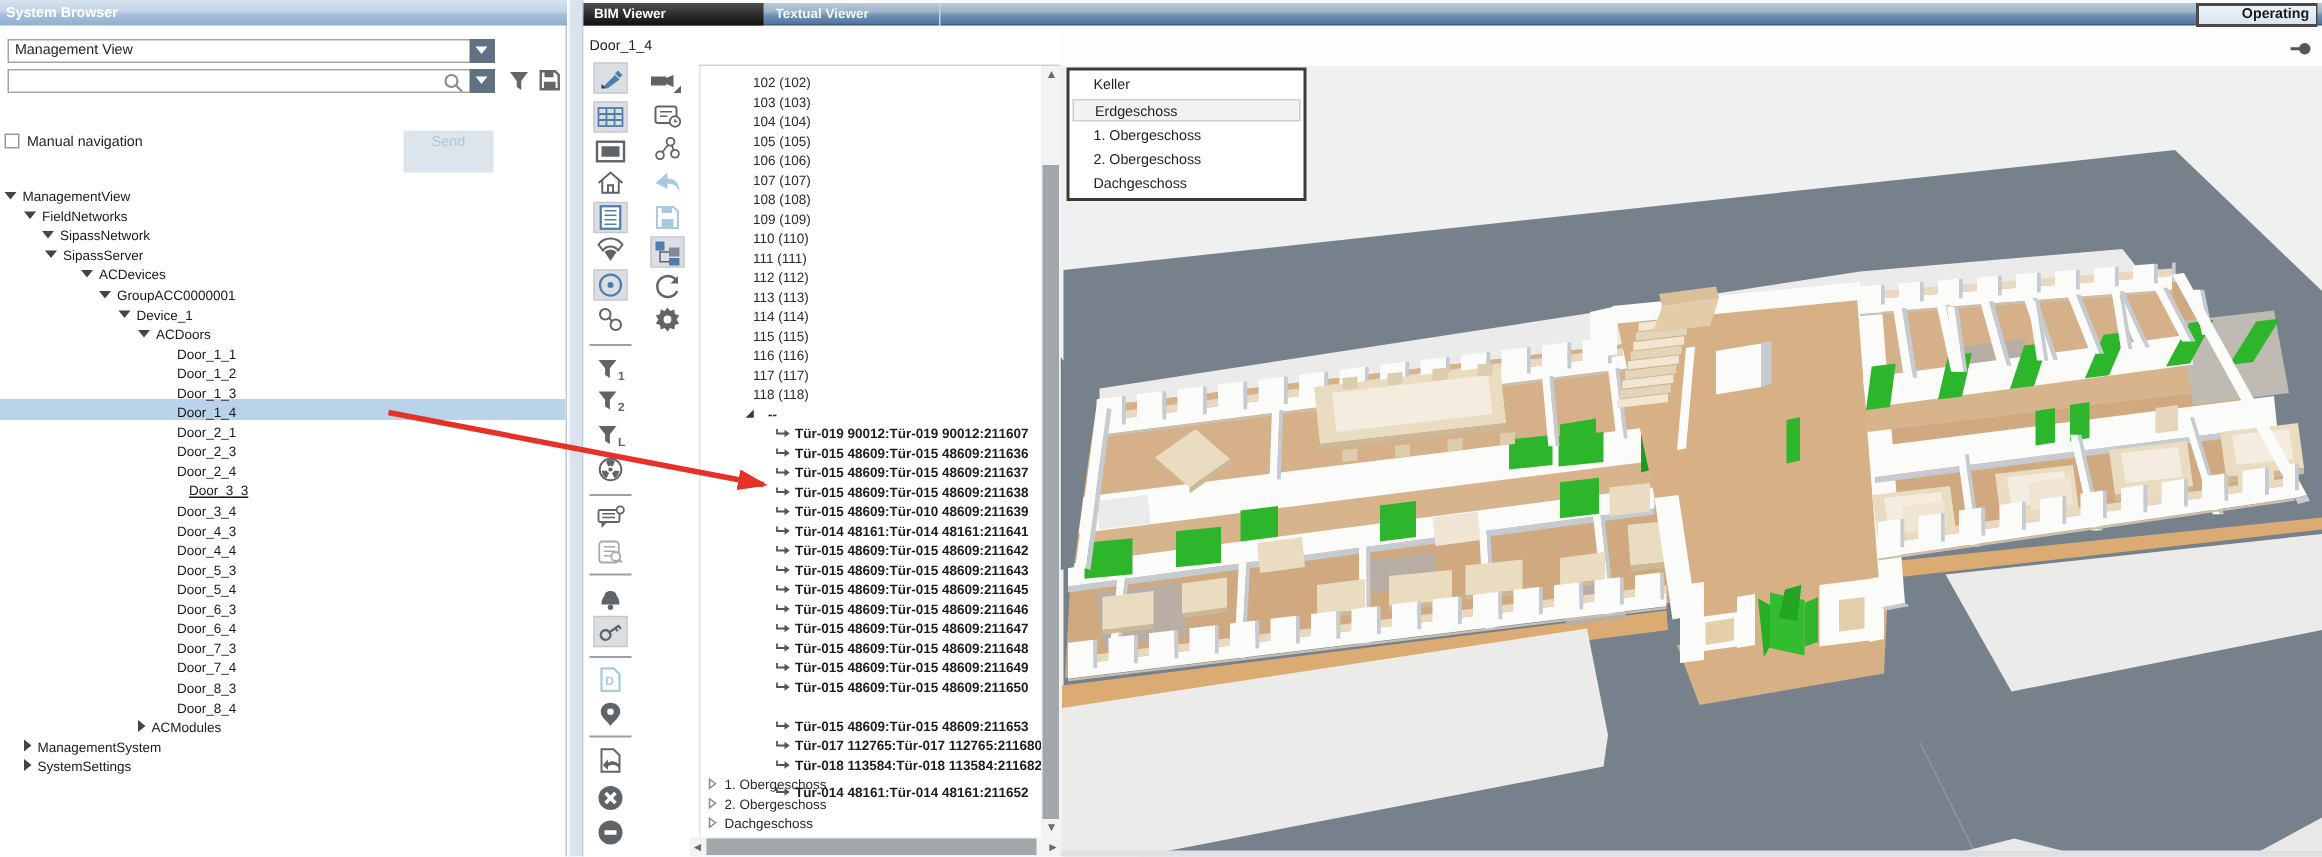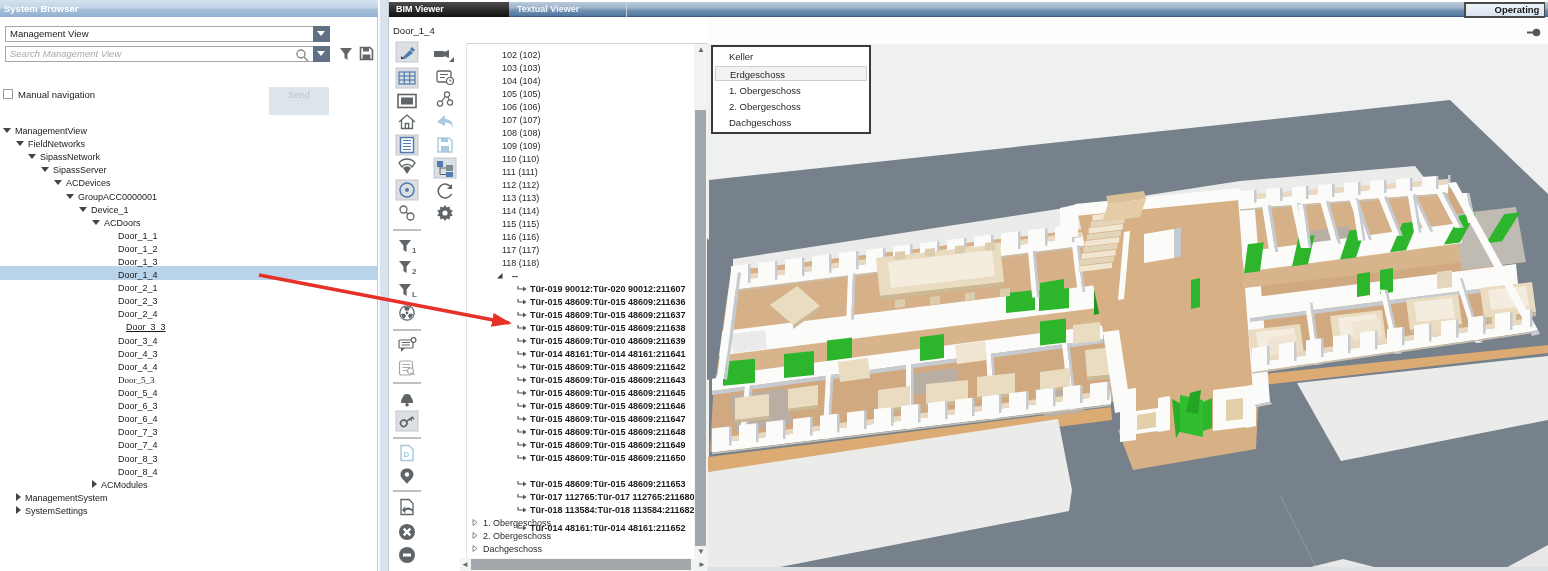--- a/index.html
+++ b/index.html
@@ -75,21 +75,20 @@
 <div id="root">
 
   <div id="leftpanel" class="abs"></div>
   <div id="lp-header" class="abs">System Browser</div>
 
   <div class="abs combo" style="left:5px; top:26px; width:325px;">
     <div class="ctext">Management View</div>
     <div class="btn" style="width:17px;height:16px;top:-1px;right:-1px;"></div>
   </div>
   <div class="abs combo" style="left:5px; top:46px; width:325px; height:16px;">
-    <div class="ctext" style="font-style:italic; color:#a8a8a8;">Search Management View</div>
     <div class="btn" style="width:17px;height:16px;top:-1px;right:-1px;"></div>
     <svg style="position:absolute;right:20px;top:1px;" width="14" height="14" viewBox="0 0 14 14">
       <circle cx="6" cy="6" r="4" fill="none" stroke="#888" stroke-width="1.4"></circle>
       <line x1="9" y1="9" x2="13" y2="13" stroke="#888" stroke-width="1.4"></line>
     </svg>
   </div>
   <svg class="abs" style="left:338px; top:46px;" width="16" height="16" viewBox="0 0 16 16">
     <path d="M2 2 L14 2 L9.5 8 L9.5 14 L6.5 12 L6.5 8 Z" fill="#666"></path>
   </svg>
   <svg class="abs" style="left:359px; top:46px;" width="15" height="15" viewBox="0 0 15 15">
@@ -99,37 +98,37 @@
   </svg>
   <div class="abs" style="left:3px; top:89px; width:10px; height:10px; background:#fff; border:1px solid #9a9a9a;"></div>
   <div class="abs" style="left:18px; top:89px; font-size:9.5px; color:#222;">Manual navigation</div>
   <div class="abs" style="left:269px; top:87px; width:60px; height:28px; background:#dde5ec; color:#b8c4d0; font-size:9.5px; text-align:center; line-height:15px;">Send</div>
 
   <div id="tree" class="abs">
     <div id="sel" class="abs" style="top:141px;"></div>
     <div class="trow" style="left:3px; top:0px;"><span class="tri-d"></span>ManagementView</div>
     <div class="trow" style="left:16px; top:13px;"><span class="tri-d"></span>FieldNetworks</div>
     <div class="trow" style="left:28px; top:26px;"><span class="tri-d"></span>SipassNetwork</div>
-    <div class="trow" style="left:41px; top:39px;"><span class="tri-d"></span>SipassServer</div>
+    <div class="trow" style="left:30px; top:39px;"><span class="tri-d"></span>SipassServer</div>
     <div class="trow" style="left:54px; top:52px;"><span class="tri-d"></span>ACDevices</div>
     <div class="trow" style="left:66px; top:66px;"><span class="tri-d"></span>GroupACC0000001</div>
     <div class="trow" style="left:79px; top:79px;"><span class="tri-d"></span>Device_1</div>
     <div class="trow" style="left:92px; top:92px;"><span class="tri-d"></span>ACDoors</div>
     <div class="trow" style="left:118px; top:105px;">Door_1_1</div>
     <div class="trow" style="left:118px; top:118px;">Door_1_2</div>
     <div class="trow" style="left:118px; top:131px;">Door_1_3</div>
     <div class="trow" style="left:118px; top:144px;">Door_1_4</div>
     <div class="trow" style="left:118px; top:157px;">Door_2_1</div>
     <div class="trow" style="left:118px; top:170px;">Door_2_3</div>
     <div class="trow" style="left:118px; top:183px;">Door_2_4</div>
     <div class="trow" style="left:126px; top:196px;text-decoration:underline;">Door_3_3</div>
     <div class="trow" style="left:118px; top:210px;">Door_3_4</div>
     <div class="trow" style="left:118px; top:223px;">Door_4_3</div>
     <div class="trow" style="left:118px; top:236px;">Door_4_4</div>
-    <div class="trow" style="left:118px; top:249px;font-family:Liberation Serif, serif;">Door_5_3</div>
+    <div class="trow" style="left:118px; top:249px;">Door_5_3</div>
     <div class="trow" style="left:118px; top:262px;">Door_5_4</div>
     <div class="trow" style="left:118px; top:275px;">Door_6_3</div>
     <div class="trow" style="left:118px; top:288px;">Door_6_4</div>
     <div class="trow" style="left:118px; top:301px;">Door_7_3</div>
     <div class="trow" style="left:118px; top:314px;">Door_7_4</div>
     <div class="trow" style="left:118px; top:328px;">Door_8_3</div>
     <div class="trow" style="left:118px; top:341px;">Door_8_4</div>
     <div class="trow" style="left:92px; top:354px;"><span class="tri-r"></span>ACModules</div>
     <div class="trow" style="left:16px; top:367px;"><span class="tri-r"></span>ManagementSystem</div>
     <div class="trow" style="left:16px; top:380px;"><span class="tri-r"></span>SystemSettings</div>
@@ -317,21 +316,21 @@
     <div class="lrow" style="left:35px; top:174px;">115 (115)</div>
     <div class="lrow" style="left:35px; top:187px;">116 (116)</div>
     <div class="lrow" style="left:35px; top:200px;">117 (117)</div>
     <div class="lrow" style="left:35px; top:213px;">118 (118)</div>
     <div class="lrow" style="left:29px; top:226px;"><svg width="8" height="8" style="vertical-align:-1px">
           <path d="M6.5,1 L6.5,6.5 L1,6.5 Z" fill="#3a3a3a"></path>
         </svg><span style="margin-left:8px; font-weight:bold;">--</span></div>
     <div class="lrow lbold" style="left:50px; top:239px;"><svg width="11" height="9" style="vertical-align:-1px">
           <path d="M1,2 L1,5 L8,5" fill="none" stroke="#555" stroke-width="1.2"></path>
           <path d="M6,2.5 L9.5,5 L6,7.5 Z" fill="#555"></path>
-        </svg><span style="margin-left:2px;">Tür-019 90012:Tür-020 90012:211607</span></div>
+        </svg><span style="margin-left:2px;">Tür-019 90012:Tür-019 90012:211607</span></div>
     <div class="lrow lbold" style="left:50px; top:252px;"><svg width="11" height="9" style="vertical-align:-1px">
           <path d="M1,2 L1,5 L8,5" fill="none" stroke="#555" stroke-width="1.2"></path>
           <path d="M6,2.5 L9.5,5 L6,7.5 Z" fill="#555"></path>
         </svg><span style="margin-left:2px;">Tür-015 48609:Tür-015 48609:211636</span></div>
     <div class="lrow lbold" style="left:50px; top:265px;"><svg width="11" height="9" style="vertical-align:-1px">
           <path d="M1,2 L1,5 L8,5" fill="none" stroke="#555" stroke-width="1.2"></path>
           <path d="M6,2.5 L9.5,5 L6,7.5 Z" fill="#555"></path>
         </svg><span style="margin-left:2px;">Tür-015 48609:Tür-015 48609:211637</span></div>
     <div class="lrow lbold" style="left:50px; top:278px;"><svg width="11" height="9" style="vertical-align:-1px">
           <path d="M1,2 L1,5 L8,5" fill="none" stroke="#555" stroke-width="1.2"></path>

